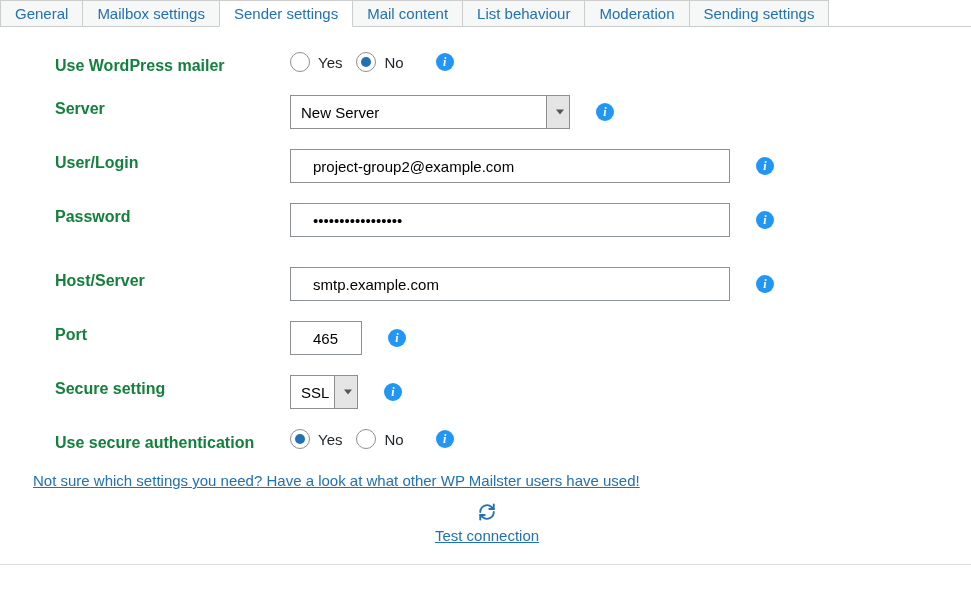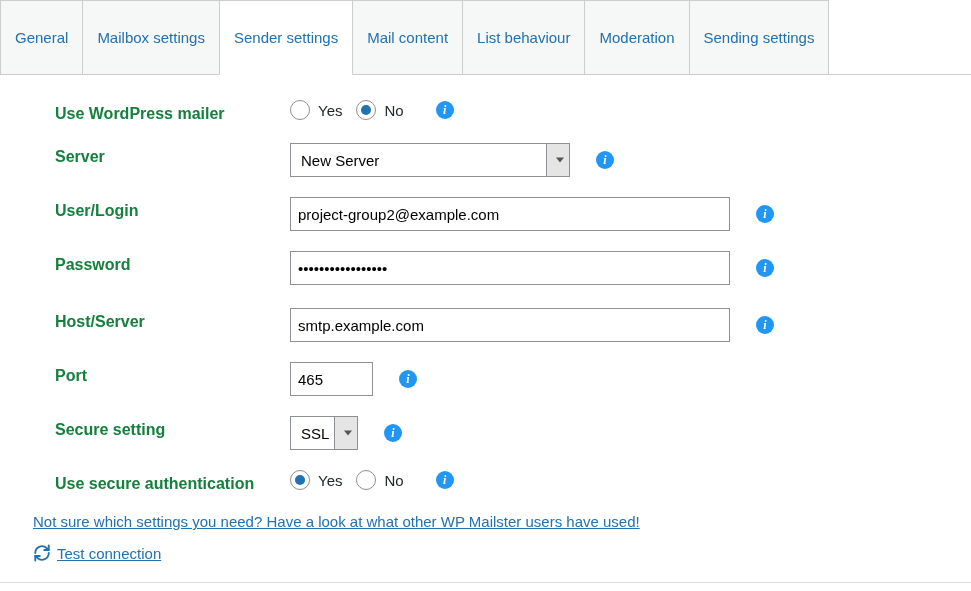--- a/index.html
+++ b/index.html
@@ -9,21 +9,21 @@
       background: #fff;
       color: #2c3338;
       width: 971px;
     }
     .tabs {
       display: flex;
       border-bottom: 1px solid #ccc;
       background: #fff;
     }
     .tab {
-      padding: 28px 14px;
+      padding: 4px 14px;
       font-size: 15px;
       color: #2271b1;
       background: #f6f7f7;
       border: 1px solid #ccc;
       border-bottom: none;
       margin-right: -1px;
       cursor: pointer;
       position: relative;
     }
     .tab.active {
@@ -137,40 +137,41 @@
       height: 0;
       border-left: 4px solid transparent;
       border-right: 4px solid transparent;
       border-top: 5px solid #555;
     }
     select.server { width: 280px; }
     select.secure { width: 68px; }
     input[type="text"], input[type="password"] {
       font-family: inherit;
       font-size: 15px;
-      padding: 6px 7px;
+      padding: 6px 22px;
       border: 1px solid #8c8f94;
       height: 34px;
       background: #fff;
     }
     input.wide { width: 440px; }
-    input.small { width: 83px; }
+    input.small { width: 72px; }
     .link-row {
       margin: 6px 0 14px -22px;
     }
     .link-row a {
       color: #2271b1;
       text-decoration: underline;
       font-size: 15px;
     }
     .test-row {
       margin-left: -22px;
       display: flex;
       align-items: center;
       gap: 6px;
+      flex-direction: column;
     }
     .test-row a {
       color: #2271b1;
       text-decoration: underline;
       font-size: 15px;
       cursor: pointer;
     }
     .refresh-icon {
       color: #2271b1;
       display: inline-flex;
@@ -230,21 +231,21 @@
   </div>
 
   <div class="row">
     <div class="row-label">Password</div>
     <div class="row-control">
       <input type="text" class="wide" value="•••••••••••••••••" style="">
       <span class="info-icon">i</span>
     </div>
   </div>
 
-  <div class="row" style="margin-top:23px">
+  <div class="row" style="margin-top:30px">
     <div class="row-label">Host/Server</div>
     <div class="row-control">
       <input type="text" class="wide" value="smtp.example.com" style="">
       <span class="info-icon">i</span>
     </div>
   </div>
 
   <div class="row">
     <div class="row-label">Port</div>
     <div class="row-control">

